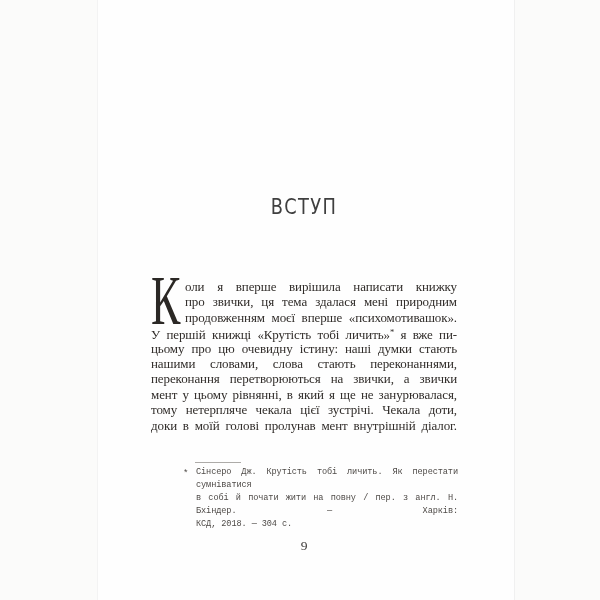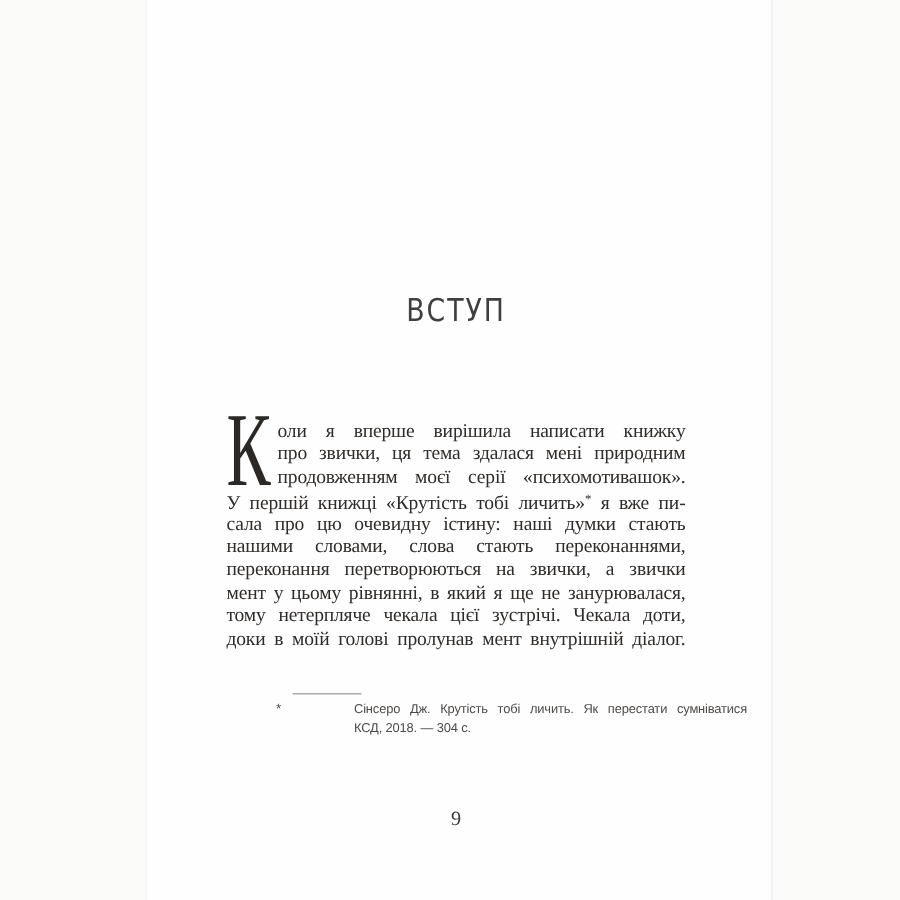--- a/index.html
+++ b/index.html
@@ -18,54 +18,55 @@
   .run-regular{font-style:normal;}
   .run-italic{}
   .run-sup{font-size:8.5px;vertical-align:4px;letter-spacing:0;}
   .dropcap{position:absolute;left:0;top:-13px;font-size:70px;line-height:70px;
            font-family:"Liberation Serif",serif;color:#2b2825;
            transform:scaleX(0.63);transform-origin:0 0;}
   .fn-sep{position:absolute;left:97px;top:462px;width:46px;height:1px;background:#adaba8;}
   .fn-marker{position:absolute;left:86px;top:467px;
              font-family:"Liberation Sans",sans-serif;font-size:9px;color:#4e4a47;}
   .footnote{position:absolute;left:98px;top:466px;width:262px;
-            font-family:Liberation Sans, sans-serif;font-size:8.6px;line-height:13px;
-            letter-spacing:-0.1px;color:#4e4a47;margin-left:40px;}
+            font-family:Liberation Mono, monospace;font-size:8.6px;line-height:13px;
+            letter-spacing:-0.1px;color:#4e4a47;}
   .fline{text-align:justify;text-align-last:justify;}
   .fline.last{text-align-last:left;}
   .page-number{position:absolute;left:53px;top:538px;width:306px;text-align:center;
                font-family:"Liberation Serif",serif;font-size:13.5px;color:#3c3937;}
 </style>
 </head>
 <body>
 
 <div class="canvas">
   <div class="page">
 
     <h1 class="title">ВСТУП</h1>
 
     <div class="para">
       <span class="dropcap">К</span>
       <div id="para-lines">
           <div class="pline indent"><span class="run-regular">оли я вперше вирішила написати книжку</span></div>
           <div class="pline indent"><span class="run-regular">про звички, ця тема здалася мені природним</span></div>
-          <div class="pline indent"><span class="run-regular">продовженням моєї серії «психомотивашок».</span></div>
+          <div class="pline indent"><span class="run-regular">продовженням моєї вперше «психомотивашок».</span></div>
           <div class="pline"><span class="run-regular">У першій книжці «Крутість тобі личить»</span><span class="run-sup">*</span><span class="run-regular"> я вже пи-</span></div>
-          <div class="pline"><span class="run-regular">сала про цю очевидну істину: </span><span class="run-italic">наші думки стають</span></div>
+          <div class="pline"><span class="run-regular">цьому про цю очевидну істину: </span><span class="run-italic">наші думки стають</span></div>
           <div class="pline"><span class="run-italic">нашими словами, слова стають переконаннями,</span></div>
           <div class="pline"><span class="run-italic">переконання перетворюються на звички, а звички</span></div>
           <div class="pline"><span class="run-regular">мент у цьому рівнянні, в який я ще не занурювалася,</span></div>
           <div class="pline"><span class="run-regular">тому нетерпляче чекала цієї зустрічі. Чекала доти,</span></div>
           <div class="pline"><span class="run-regular">доки в моїй голові пролунав мент внутрішній діалог.</span></div>
         </div>
     </div>
 
     <div class="fn-sep"></div>
     <span class="fn-marker">*</span>
     <div class="footnote" id="footnote-lines">
         <div class="fline">Сінсеро Дж. Крутість тобі личить. Як перестати сумніватися</div>
+        <div class="fline">в собі й почати жити на повну / пер. з англ. Н. Бхіндер. — Харків:</div>
         <div class="fline last">КСД, 2018. — 304 с.</div>
       </div>
 
     <div class="page-number">9</div>
 
   </div>
 </div>
 
 </body></html>

